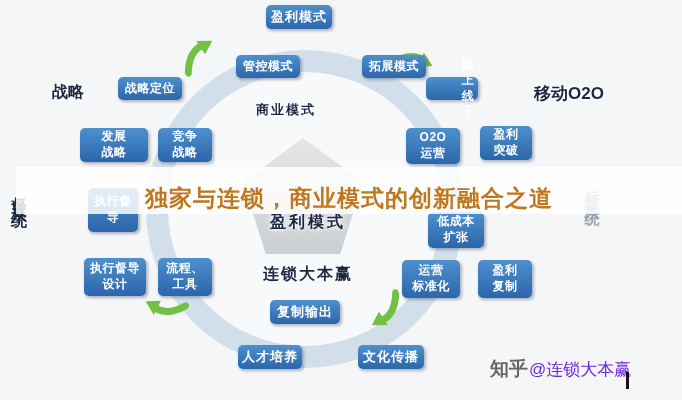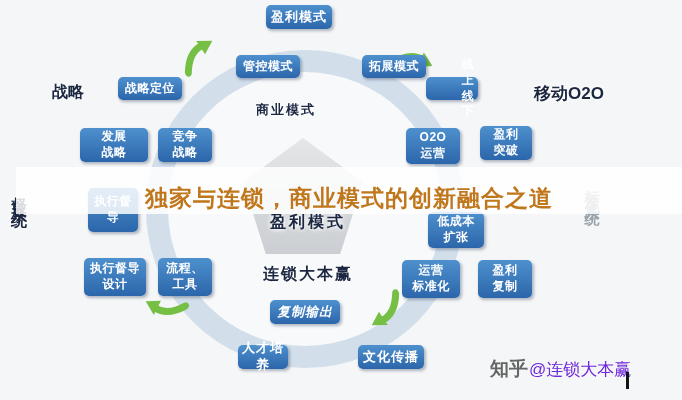--- a/index.html
+++ b/index.html
@@ -119,22 +119,22 @@
   <div class="box" style="left:428px;top:212px;width:56px;height:36px;">低成本
 扩张</div>
   <div class="box" style="left:84px;top:258px;width:62px;height:38px;">执行督导
 设计</div>
   <div class="box" style="left:158px;top:258px;width:54px;height:38px;">流程、
 工具</div>
   <div class="box" style="left:402px;top:260px;width:58px;height:38px;">运营
 标准化</div>
   <div class="box" style="left:478px;top:260px;width:54px;height:38px;">盈利
 复制</div>
-  <div class="box box-lg" style="left:270px;top:300px;width:70px;height:24px;font-style:italic;">复制输出</div>
-  <div class="box box-lg" style="left:238px;top:345px;width:50px;height:24px;">人才培养</div>
+  <div class="box box-lg" style="left:270px;top:300px;width:70px;height:24px;">复制输出</div>
+  <div class="box box-lg" style="left:238px;top:345px;width:64px;height:24px;">人才培养</div>
   <div class="box box-lg" style="left:358px;top:345px;width:66px;height:24px;">文化传播</div>
 
   <div class="banner">
     <span class="banner-text">独家与连锁，商业模式的创新融合之道</span>
   </div>
 
   <div class="watermark">
     <span class="wm-brand">知乎</span>
     <span class="wm-handle">@连锁大本赢</span>
   </div>

